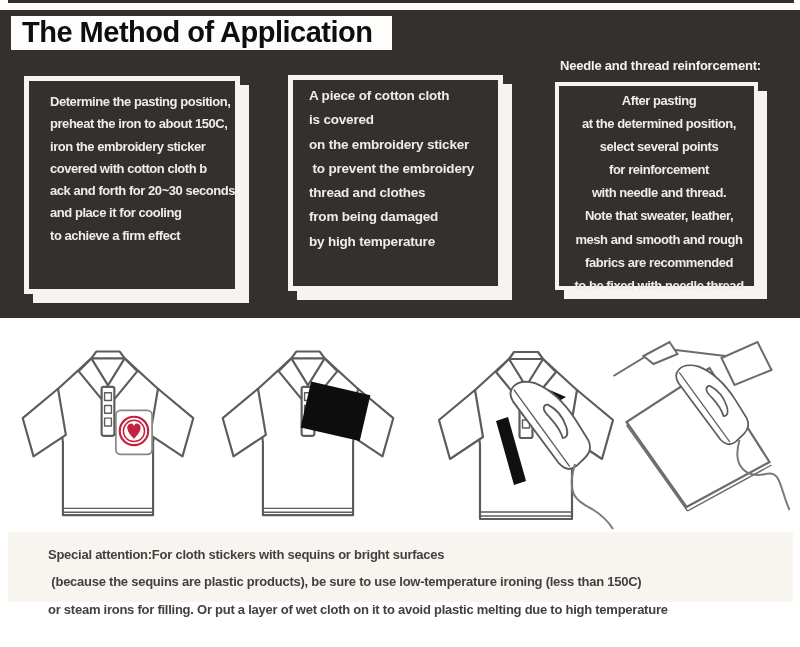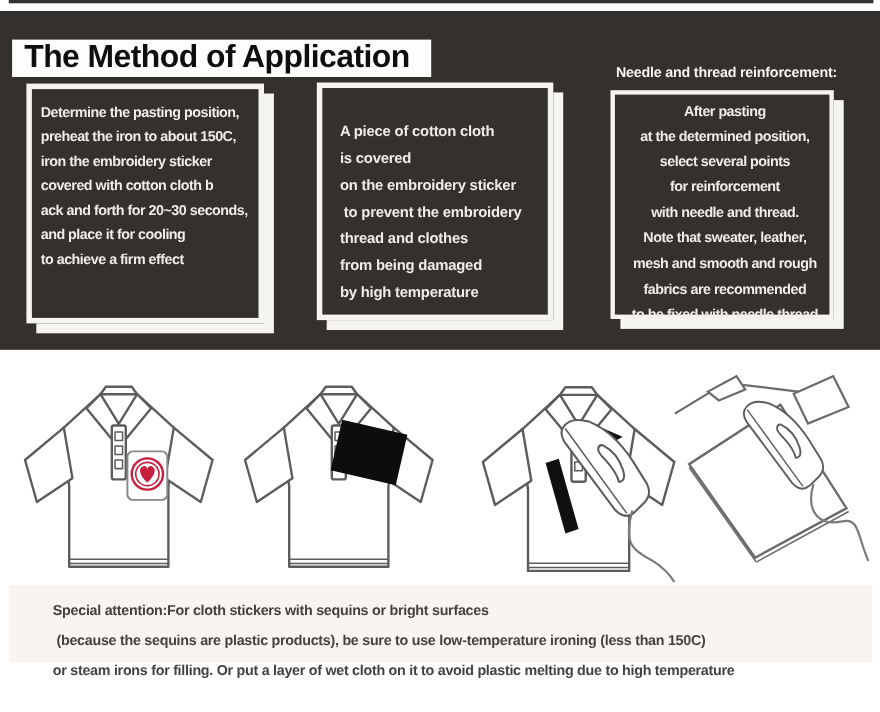--- a/index.html
+++ b/index.html
@@ -6,33 +6,33 @@
   html,body { background:#ffffff; }
   .page {
     position:relative; width:800px; height:647px; background:#ffffff;
     font-family:"Liberation Sans", sans-serif; overflow:hidden;
   }
   .top-line { position:absolute; left:8px; top:0; width:786px; height:3px; background:#34302e; }
   .dark-panel { position:absolute; left:0; top:10px; width:800px; height:308px; background:#34302e; }
   .title-band {
     position:absolute; left:11px; top:6px; width:381px; height:34px; background:#fdfdfb;
     color:#0e0e0e; font-weight:bold; font-size:29px; line-height:33px;
-    padding-left:11px; letter-spacing:-0.5px; white-space:pre;margin-top:20px;
+    padding-left:11px; letter-spacing:-0.5px; white-space:pre;
   }
   .note-box {
     position:absolute; background:#34302e; border:5px solid #f6f4f1;
     box-shadow:9px 9px 0 0 #f6f4f1;
   }
   .note-text {
     color:#efecea; font-weight:bold; white-space:pre;
   }
   .box1 { left:24px; top:66px; width:216px; height:218px; }
-  .box1 .note-text { padding:10px 0 0 8px; font-size:13px; line-height:22.3px; letter-spacing:-0.45px; }
+  .box1 .note-text { padding:10px 0 0 8px; font-size:13px; line-height:22.3px; letter-spacing:-0.45px;margin-left:13px; }
   .box2 { left:288px; top:65px; width:215px; height:216px; }
-  .box2 .note-text { padding:28px 0 0 16px; font-size:13.5px; line-height:24.3px; letter-spacing:-0.2px; }
+  .box2 .note-text { padding:4px 0 0 16px; font-size:13.5px; line-height:24.3px; letter-spacing:-0.2px; }
   .box3 { left:555px; top:72px; width:203px; height:208px; border-width:4px;text-align:center; }
   .box3 .note-text { padding:3px 0 0 5px; font-size:13px; line-height:23.1px; letter-spacing:-0.45px; }
   .box3-heading {
     position:absolute; left:560px; top:48px; color:#f6f4f1; font-weight:bold;
     font-size:13px; letter-spacing:-0.2px; white-space:pre;text-align:right;
   }
   .illustration { position:absolute; }
   .ill-1 { left:10px;  top:327px; }
   .ill-2 { left:210px; top:327px; }
   .ill-3 { left:426px; top:329px; }

